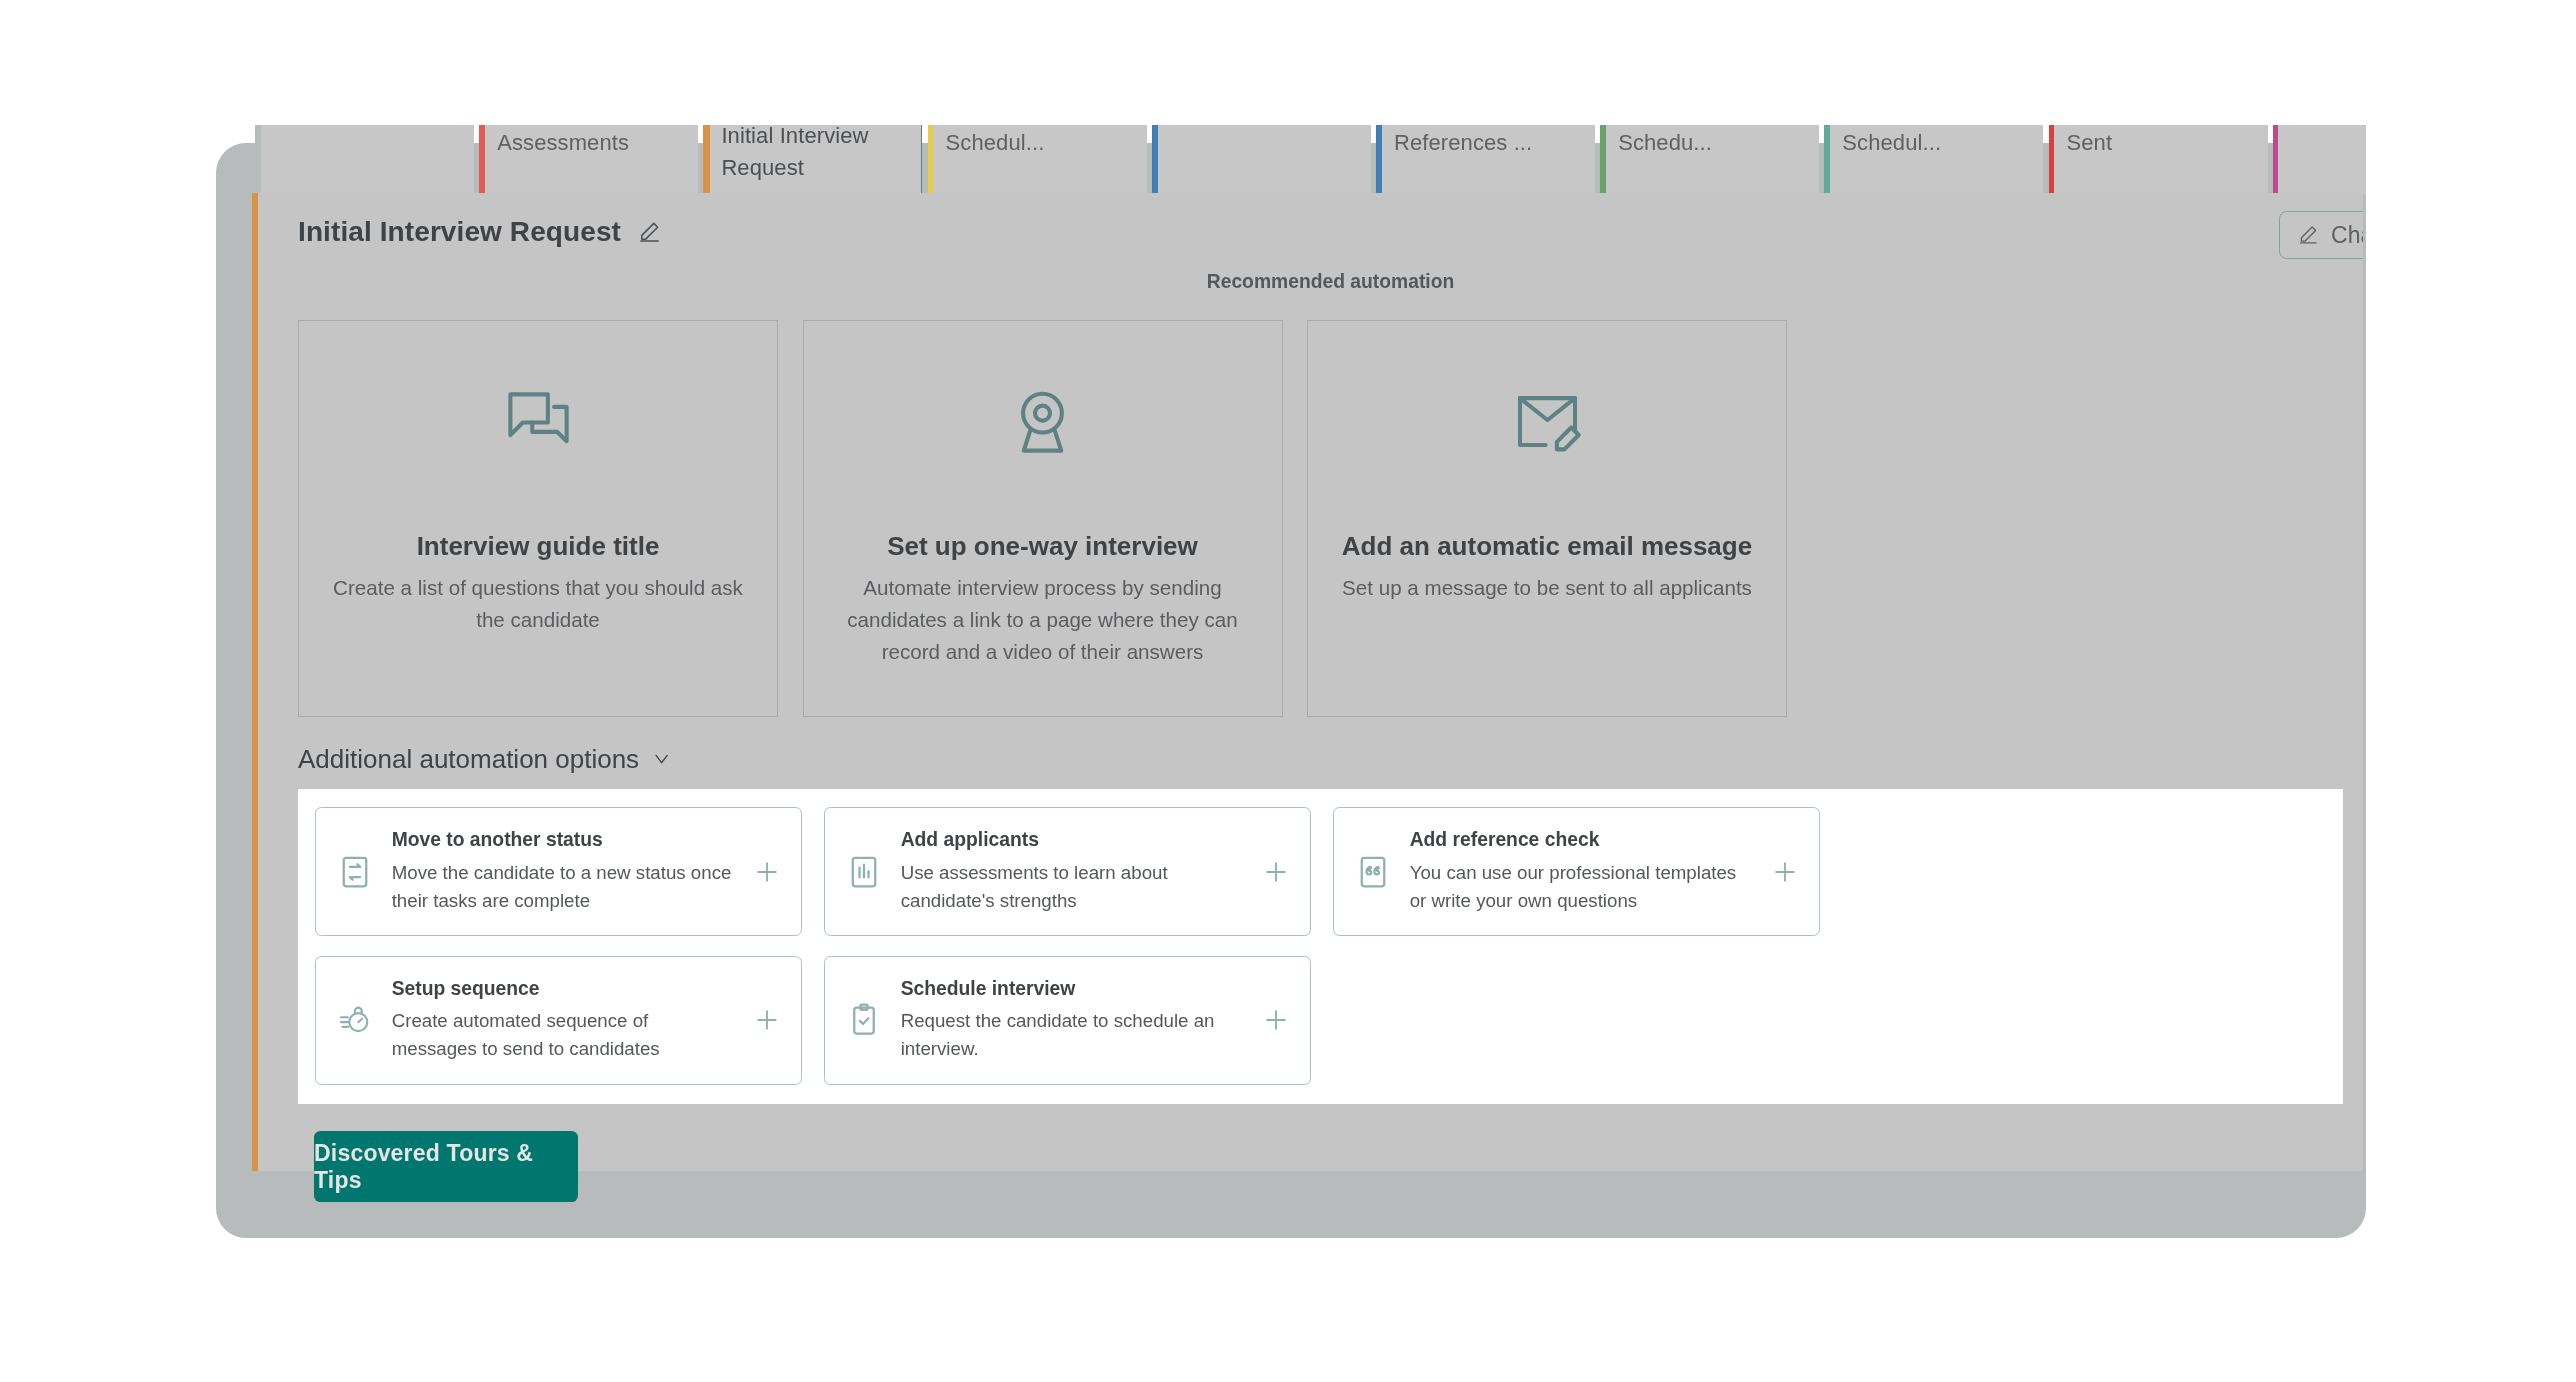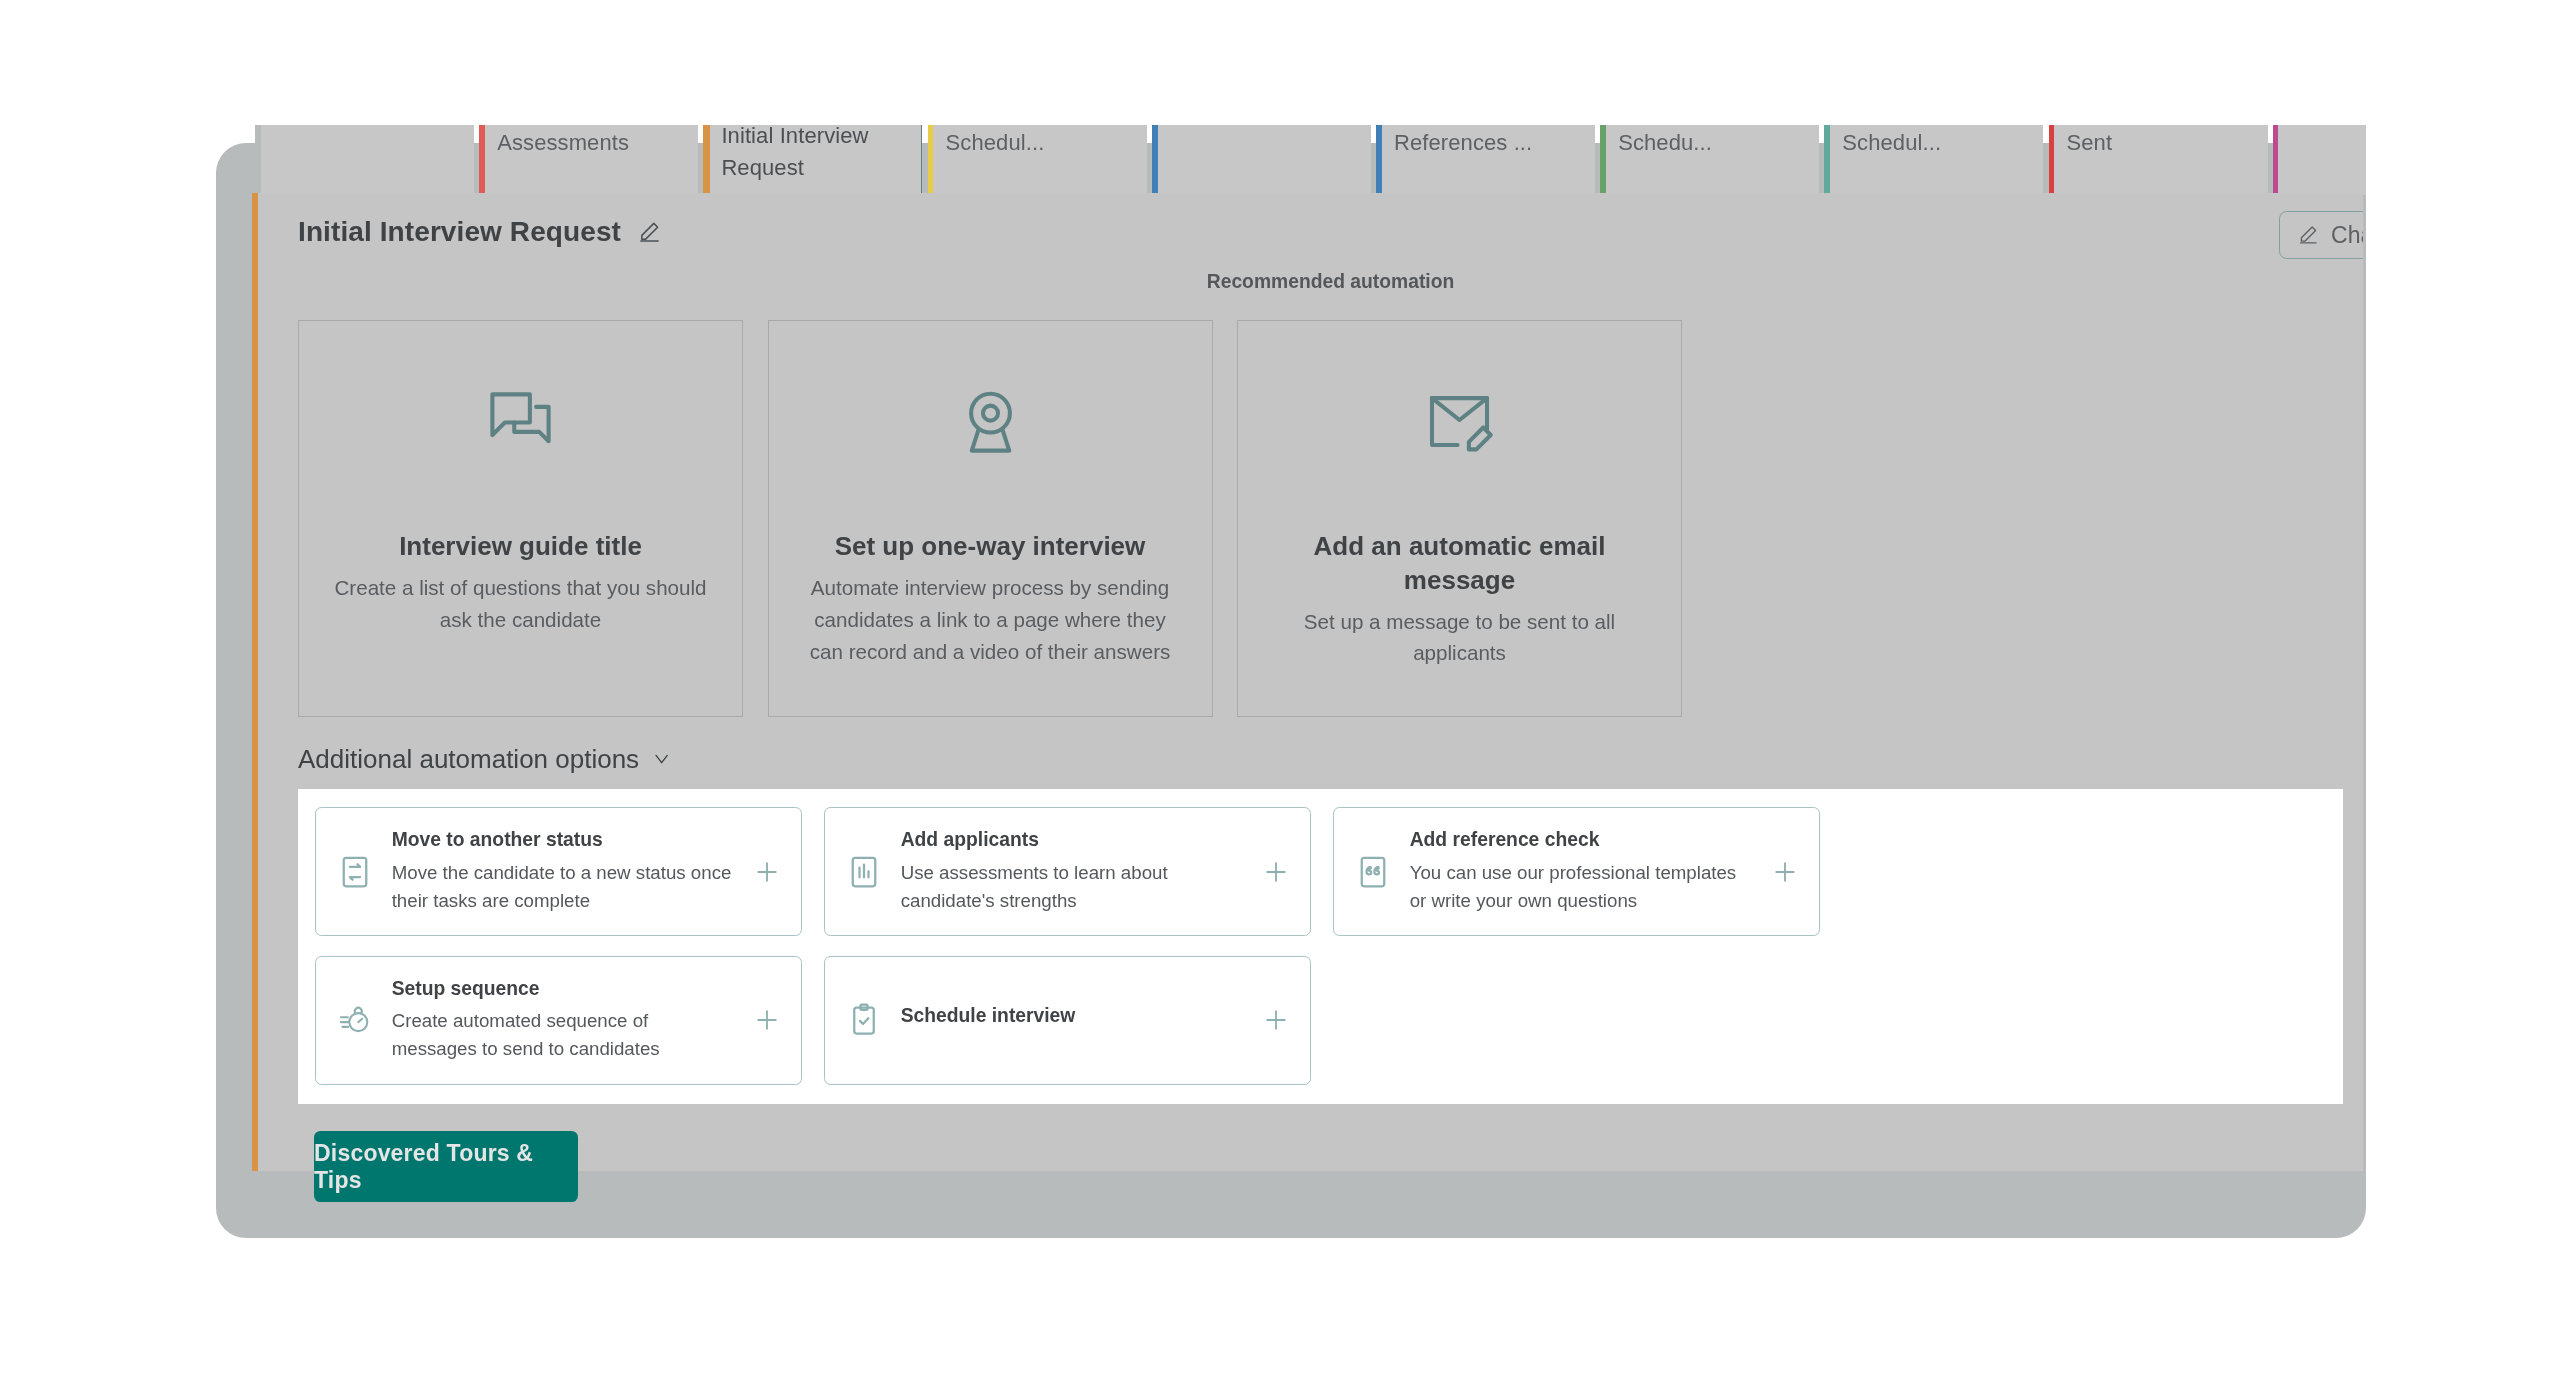--- a/index.html
+++ b/index.html
@@ -155,21 +155,21 @@
     text-align: center;
   }
 
   
   .rec-row {
     display: flex;
     gap: 24.5px;
     padding: 27px 0 0 40px;
   }
   .rec-card {
-    width: 445px;
+    width: 480px;
     height: 397px;
     background: #c5c5c5;
     border: 1.3px solid #a9a9a9;
     box-sizing: border-box;
     display: flex;
     flex-direction: column;
     align-items: center;
     cursor: pointer;
   }
   .rec-icon {
@@ -533,20 +533,21 @@
           <div class="opt-card">
             <div class="opt-icon">
               <svg width="36" height="36" viewBox="0 0 24 24" fill="none" stroke="#8fb0b0" stroke-width="1.5" stroke-linecap="round" stroke-linejoin="round">
                 <rect x="5.5" y="3.8" width="13" height="17.2" rx="1.6"></rect>
                 <rect x="9.6" y="1.8" width="4.8" height="3.4" rx="1"></rect>
                 <path d="M9.3 12.6l2 2 3.6-3.8"></path>
               </svg>
             </div>
             <div class="opt-text">
               <div class="opt-title">Schedule interview</div>
+              <div class="opt-desc">Request the candidate to schedule an interview.</div>
             </div>
             <div class="opt-plus">
               <svg width="30" height="30" viewBox="0 0 24 24" fill="none" stroke="#8fb0b0" stroke-width="1.5" stroke-linecap="round">
                 <path d="M12 5v14"></path>
                 <path d="M5 12h14"></path>
               </svg>
             </div>
           </div>
         </div>
       </div>

